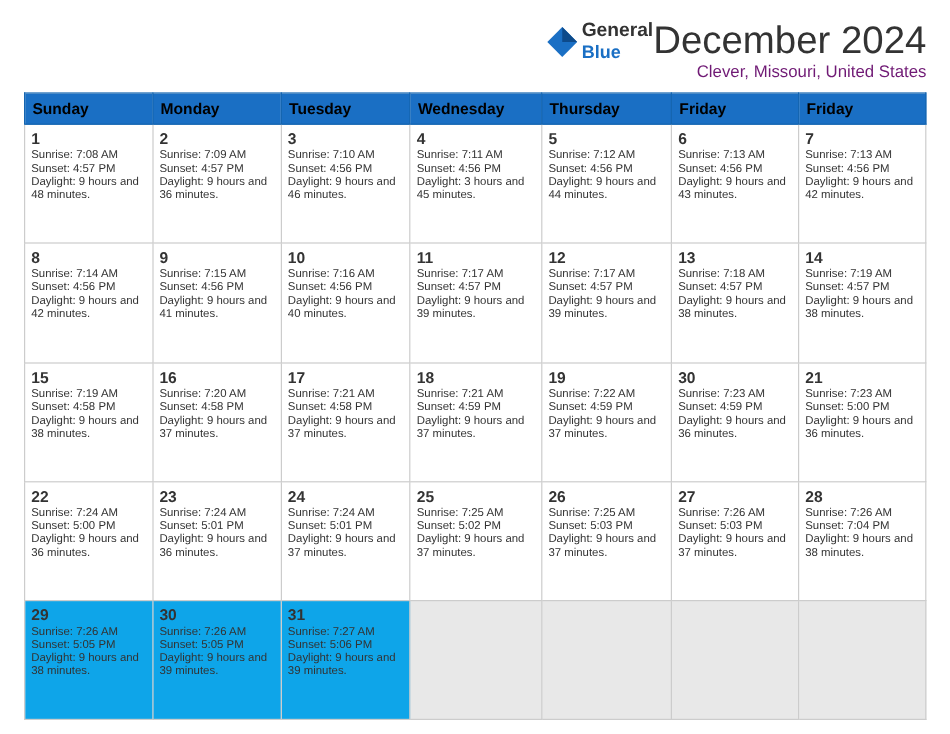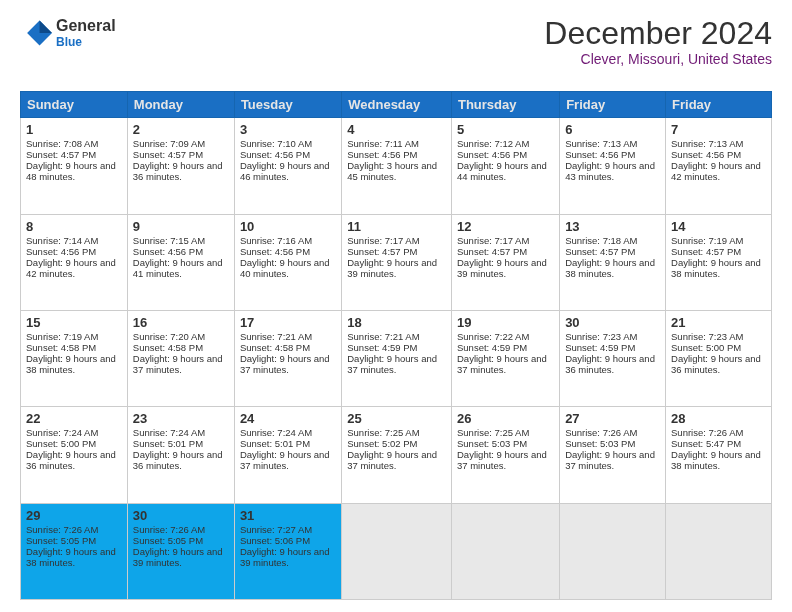--- a/index.html
+++ b/index.html
@@ -12,23 +12,23 @@
     }
     .page {
       width: 792px;
       height: 612px;
       padding: 16px 20px 12px 20px;
       display: flex;
       flex-direction: column;
     }
     .header {
       display: flex;
-      justify-content: space-between;
+      justify-content: flex-end;
       align-items: flex-start;
-      margin-bottom: 24px;
+      margin-bottom: 10px;
     }
     .logo-area {
       display: flex;
       align-items: center;
       gap: 4px;
     }
     .logo-icon {
       width: 32px;
       height: 32px;
     }
@@ -45,21 +45,21 @@
       font-size: 14px;
       color: #701a75;
     }
     .calendar-table {
       width: 100%;
       border-collapse: collapse;
       flex: 1;
     }
     .calendar-table th {
       background: #1a6fc4;
-      color: #e5e5e5;
+      color: #000000;
       font-size: 13px;
       font-weight: bold;
       text-align: left;
       padding: 5px 6px;
       border: 1px solid #1565b0;
       margin-top: 28px;
     }
     .calendar-table td {
       border: 1px solid #ccc;
       vertical-align: top;
@@ -88,21 +88,21 @@
 
 <div class="page">
   <div class="header">
     <div class="logo-area">
       <svg class="logo-icon" viewBox="0 0 36 36">
         <polygon points="22,4 36,18 22,32 8,18" fill="#1a6fc4"></polygon>
         <polygon points="22,4 36,18 22,18" fill="#0d4a8a"></polygon>
       </svg>
       <div>
         <div style="font-size:16px;font-weight:bold;color:#333;line-height:1.2;">General</div>
-        <div style="font-size:12px;font-weight:bold;color:#1a6fc4;line-height:1.2;">Blue</div>
+        <div style="font-size:15px;font-weight:bold;color:#1a6fc4;line-height:1.2;">Blue</div>
       </div>
     </div>
     <div class="title-area">
       <div class="month-title">December 2024</div>
       <div class="location-title">Clever, Missouri, United States</div>
     </div>
   </div>
 
   <table class="calendar-table">
     <thead>
@@ -144,21 +144,21 @@
           <td><span class="day-number">30</span><span>Sunrise: 7:23 AM</span><br><span>Sunset: 4:59 PM</span><br><span>Daylight: 9 hours and 36 minutes.</span></td>
           <td><span class="day-number">21</span><span>Sunrise: 7:23 AM</span><br><span>Sunset: 5:00 PM</span><br><span>Daylight: 9 hours and 36 minutes.</span></td>
         </tr>
         <tr>
           <td><span class="day-number">22</span><span>Sunrise: 7:24 AM</span><br><span>Sunset: 5:00 PM</span><br><span>Daylight: 9 hours and 36 minutes.</span></td>
           <td><span class="day-number">23</span><span>Sunrise: 7:24 AM</span><br><span>Sunset: 5:01 PM</span><br><span>Daylight: 9 hours and 36 minutes.</span></td>
           <td><span class="day-number">24</span><span>Sunrise: 7:24 AM</span><br><span>Sunset: 5:01 PM</span><br><span>Daylight: 9 hours and 37 minutes.</span></td>
           <td><span class="day-number">25</span><span>Sunrise: 7:25 AM</span><br><span>Sunset: 5:02 PM</span><br><span>Daylight: 9 hours and 37 minutes.</span></td>
           <td><span class="day-number">26</span><span>Sunrise: 7:25 AM</span><br><span>Sunset: 5:03 PM</span><br><span>Daylight: 9 hours and 37 minutes.</span></td>
           <td><span class="day-number">27</span><span>Sunrise: 7:26 AM</span><br><span>Sunset: 5:03 PM</span><br><span>Daylight: 9 hours and 37 minutes.</span></td>
-          <td><span class="day-number">28</span><span>Sunrise: 7:26 AM</span><br><span>Sunset: 5:47 PM</span><br><span>Daylight: 9 hours and 38 minutes.</span></td>
+          <td><span class="day-number">28</span><span>Sunrise: 7:26 AM</span><br><span>Sunset: 7:04 PM</span><br><span>Daylight: 9 hours and 38 minutes.</span></td>
         </tr>
         <tr>
           <td><span class="day-number">29</span><span>Sunrise: 7:26 AM</span><br><span>Sunset: 5:05 PM</span><br><span>Daylight: 9 hours and 38 minutes.</span></td>
           <td><span class="day-number">30</span><span>Sunrise: 7:26 AM</span><br><span>Sunset: 5:05 PM</span><br><span>Daylight: 9 hours and 39 minutes.</span></td>
           <td><span class="day-number">31</span><span>Sunrise: 7:27 AM</span><br><span>Sunset: 5:06 PM</span><br><span>Daylight: 9 hours and 39 minutes.</span></td>
           <td class="empty-cell"></td>
           <td class="empty-cell"></td>
           <td class="empty-cell"></td>
           <td class="empty-cell"></td>
         </tr>

